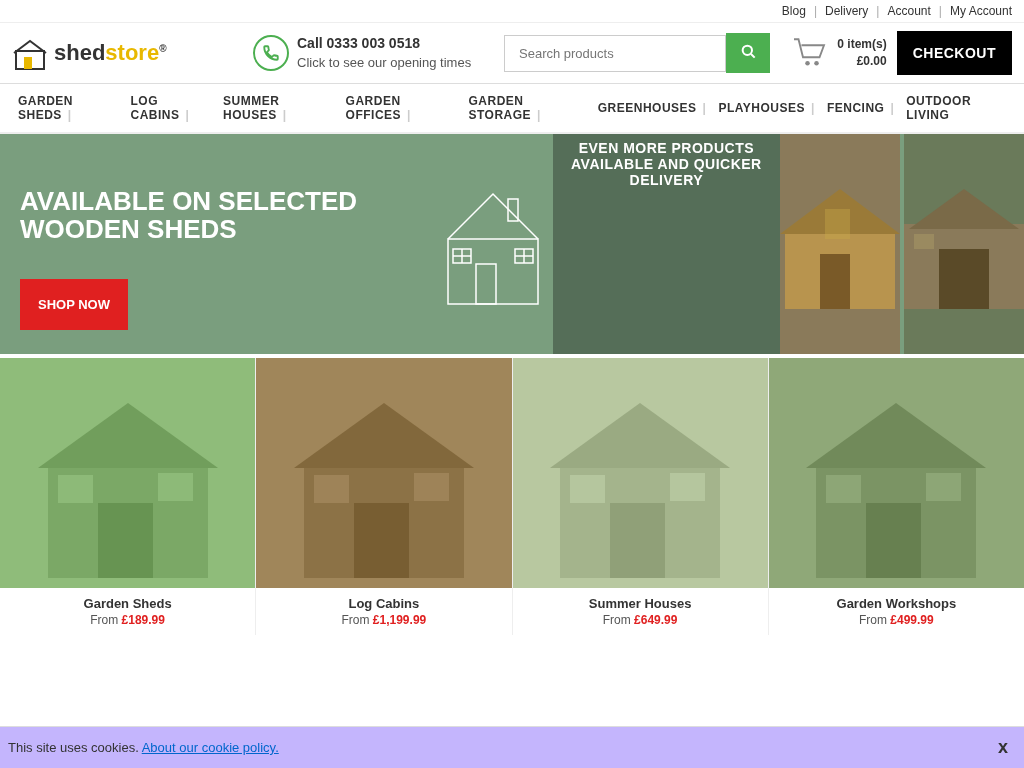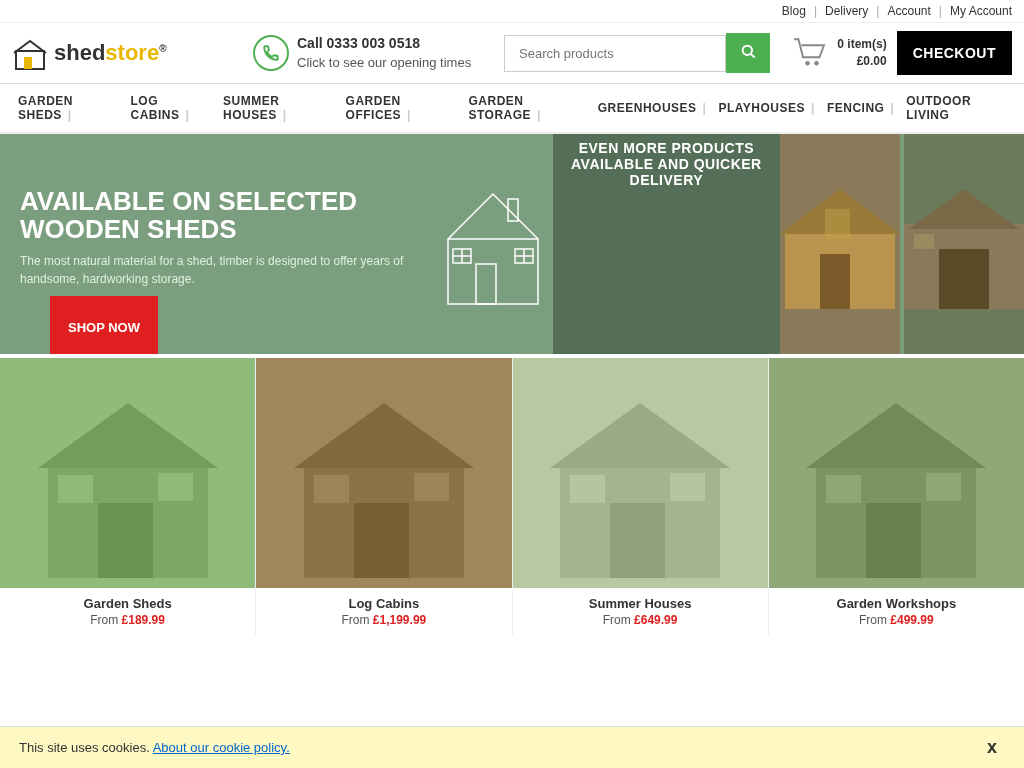--- a/index.html
+++ b/index.html
@@ -151,28 +151,27 @@
     .hero-sub {
       font-size: 12px;
       color: #def0de;
       margin-top: 8px;
       line-height: 1.5;
     }
     .shop-now-btn {
       background: #e02020;
       color: white;
       border: none;
-      padding: 24px 18px;
+      padding: 18px 18px;
       font-size: 13px;
       font-weight: bold;
       cursor: pointer;
       text-transform: uppercase;
       align-self: flex-start;
       margin-top: 8px;
-      margin-left: 30px;
     }
     .hero-shed-diagram {
       width: 120px;
       display: flex;
       align-items: center;
       justify-content: center;
     }
     .hero-right {
       flex: 1.2;
       display: flex;
@@ -231,23 +230,23 @@
       margin-top: 2px;
     }
     .product-price span { color: #e02020; font-weight: bold; }
 
     
     .cookie-bar {
       position: fixed;
       bottom: 0;
       left: 0;
       right: 0;
-      background: #fef9c3;
+      background: #c4b5fd;
       border-top: 1px solid #ddd;
-      padding: 10px 19px;
+      padding: 10px 8px;
       display: flex;
       align-items: center;
       justify-content: space-between;
       font-size: 13px;
       z-index: 1000;
     }
     .cookie-text { color: #333; }
     .cookie-link { color: #0066cc; text-decoration: underline; cursor: pointer; }
     .cookie-close {
       font-size: 18px;
@@ -339,21 +338,20 @@
   </nav>
 
 <div class="hero">
   <div class="hero-left">
     <div>
       <div class="hero-title">
         <br>
         <span>AVAILABLE ON SELECTED</span><br>
         <span>WOODEN SHEDS</span>
       </div>
-      <div class="hero-sub">The most natural material for a shed, timber is designed to offer years of handsome, hardworking storage.</div>
     </div>
     <button class="shop-now-btn">SHOP NOW</button>
   </div>
 
   <div class="hero-shed-diagram">
     <svg width="110" height="130" viewBox="0 0 110 130">
 
       <polyline class="shed-outline" points="10,60 55,15 100,60"></polyline>
       <rect class="shed-outline" x="10" y="60" width="90" height="65"></rect>
 

